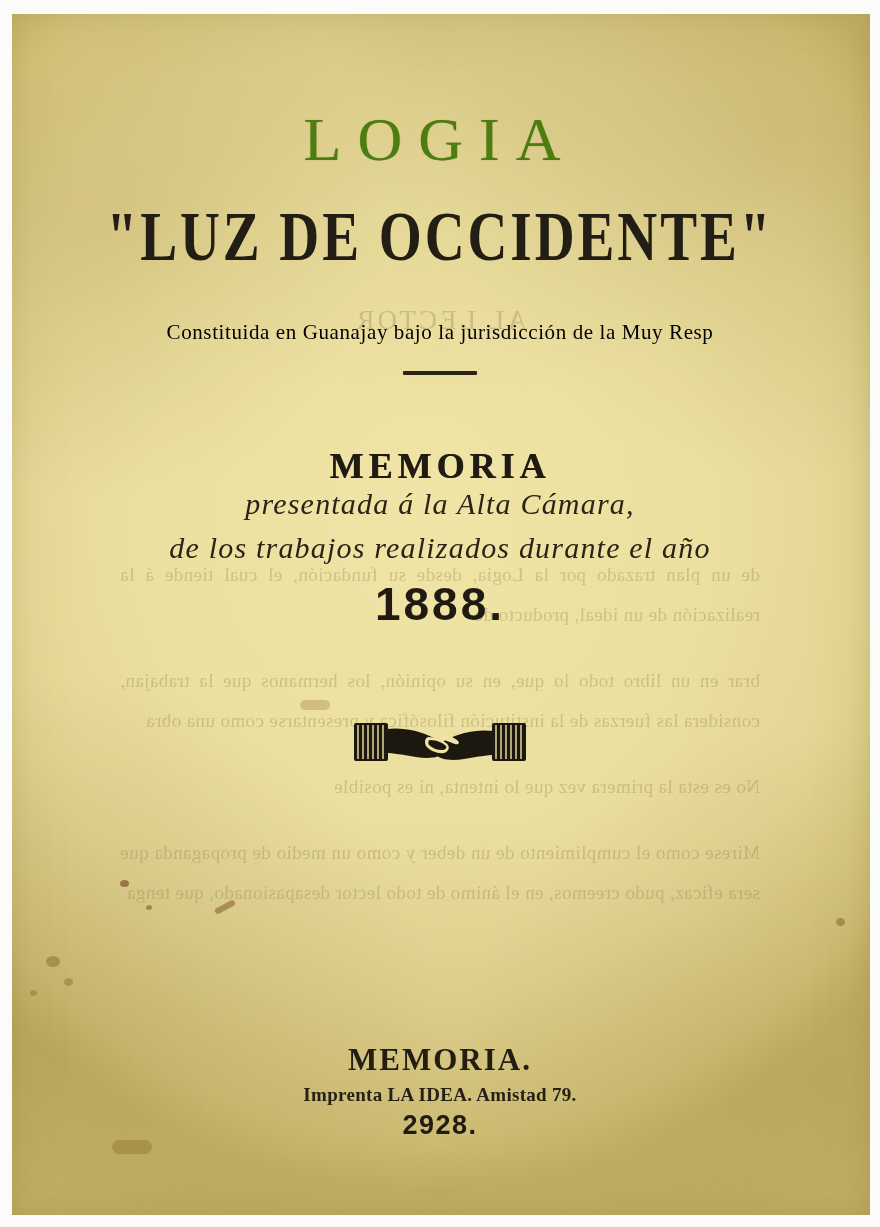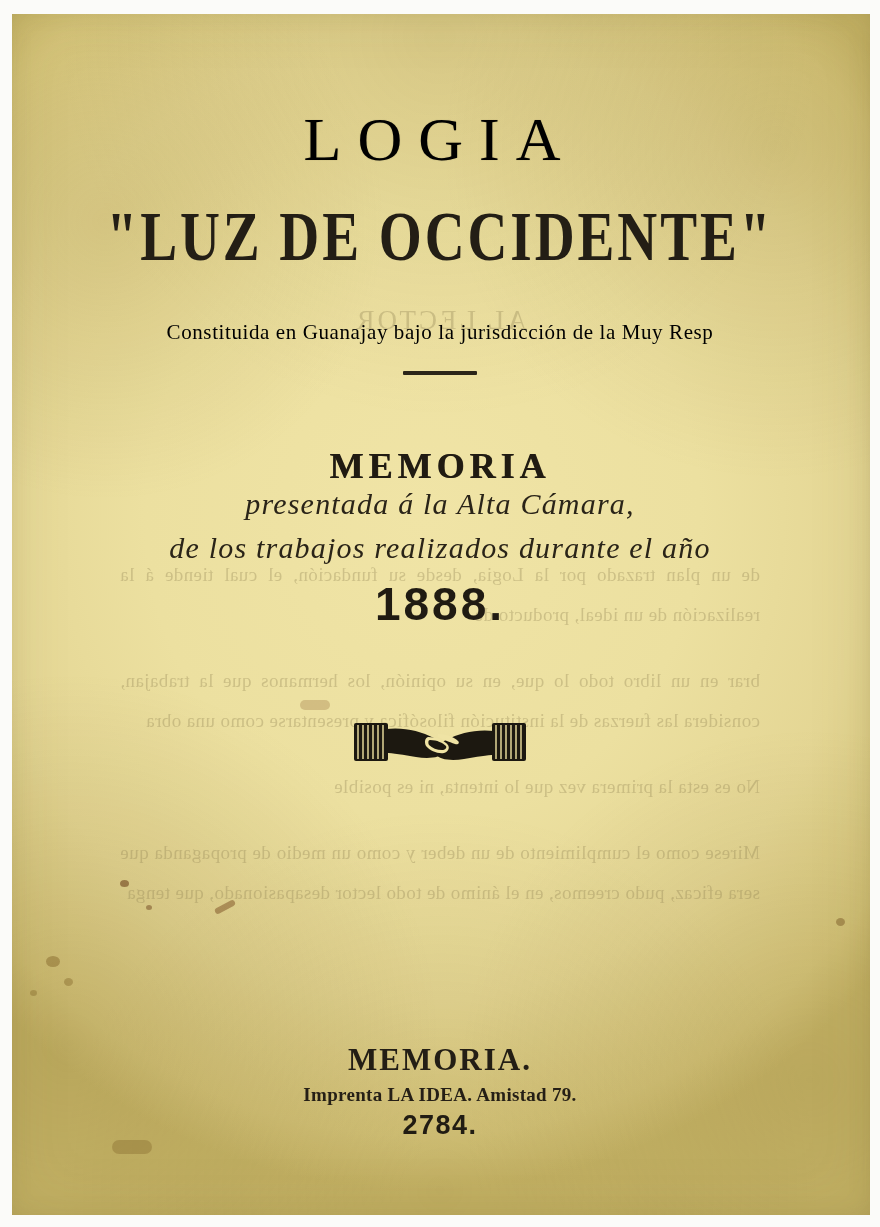--- a/index.html
+++ b/index.html
@@ -78,21 +78,21 @@
     inset: 0;
     text-align: center;
     color: #1d1a12;
   }
   .line-logia {
     margin-top: 104px;
     font-family: "Liberation Serif", serif;
     font-size: 62px;
     letter-spacing: 16px;
     font-weight: 400;
-    color: #000000;
+    color: #4d7c0f;
     text-shadow: 0 0 1px rgba(40,34,20,0.35);
     text-align: center;
   }
   .line-lodge {
     margin-top: 22px;
     font-family: "Liberation Serif", serif;
     font-size: 57px;
     font-weight: 700;
     letter-spacing: 3px;
     transform: scaleY(1.22) scaleX(0.97);
@@ -276,21 +276,21 @@
           <path d="M78 30 C86 30, 94 33, 98 38 C100 41, 98 45, 94 46 C88 47, 80 44, 76 39 C74 35, 75 31, 78 30 Z" fill="#efe3a4"></path>
           <path d="M80 33 C87 33, 93 36, 96 39 C97 41, 95 43, 92 43 C87 43, 82 41, 79 38 C78 36, 78 33, 80 33 Z" fill="#1c1810"></path>
 
           <path d="M88 27 C96 27, 104 30, 108 34 C110 36, 108 38, 105 37 C99 35, 92 32, 88 30 Z" fill="#efe3a4"></path>
         </g>
       </svg>
     </div>
 
     <div class="footer-city">MEMORIA.</div>
     <div class="footer-press">Imprenta LA IDEA.  Amistad 79.</div>
-    <div class="footer-year">2784.</div>
+    <div class="footer-year">2928.</div>
 
   </div>
 
   <div id="edges"></div>
 
   <div class="scan-margin-top"></div>
   <div class="scan-margin-bottom"></div>
   <div class="scan-margin-left"></div>
   <div class="scan-margin-right"></div>
 

